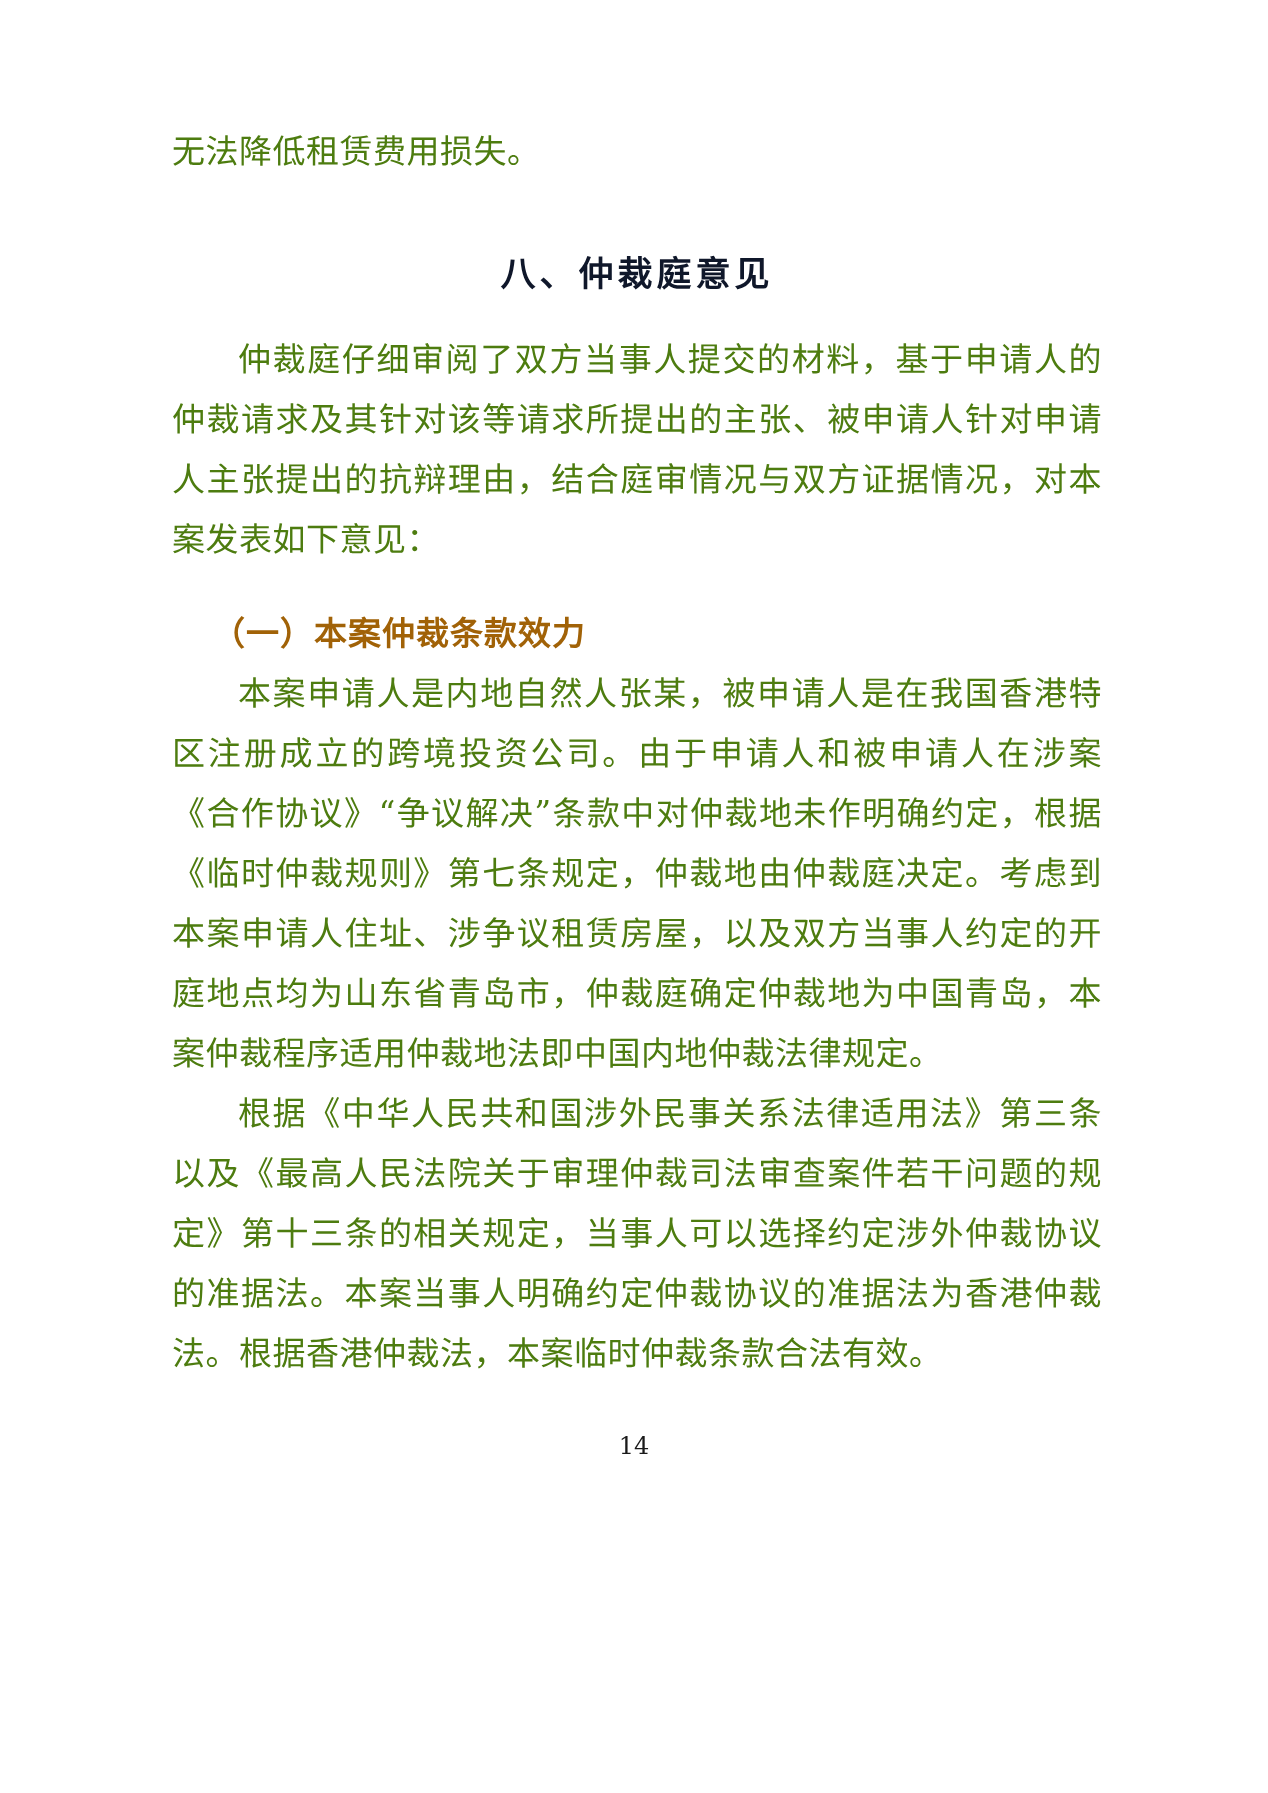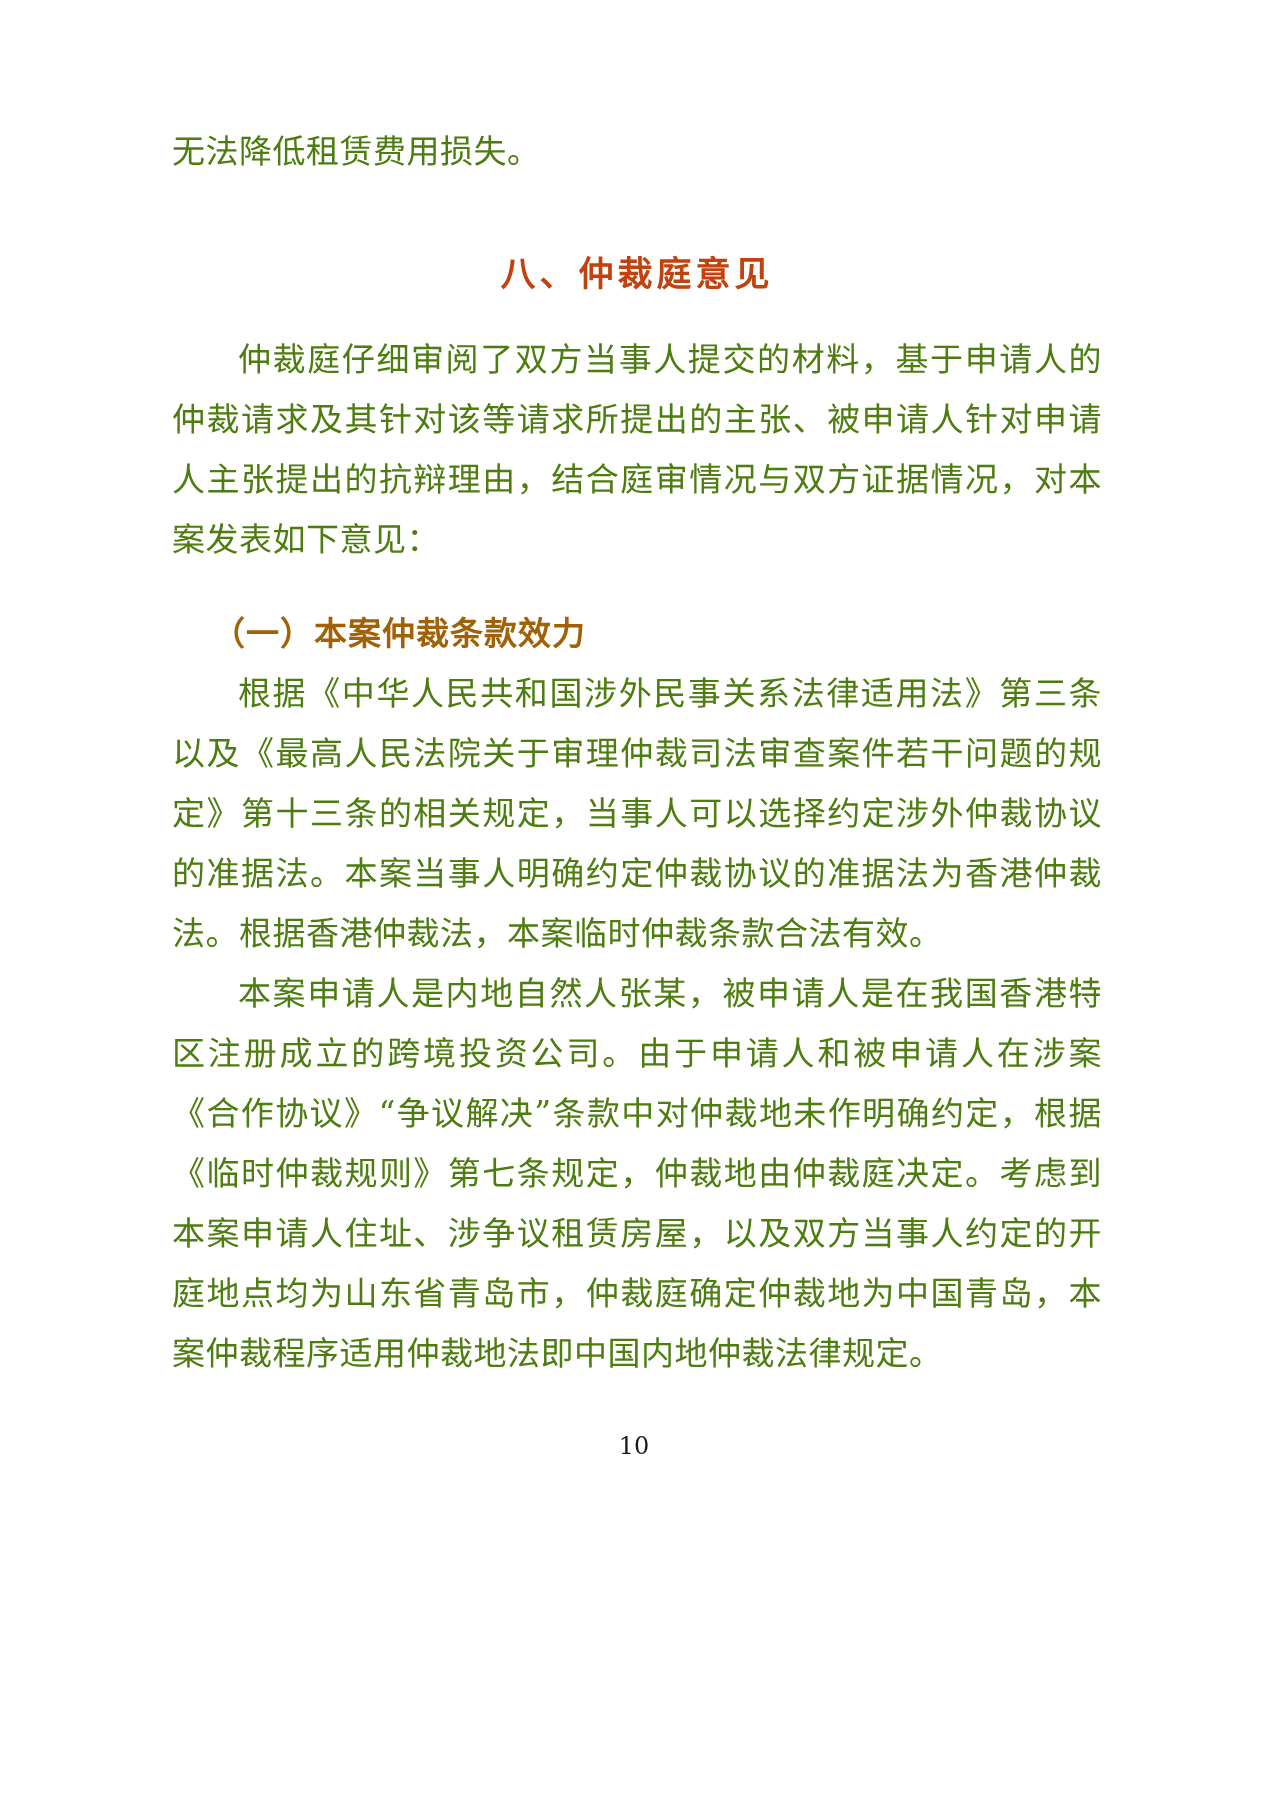--- a/index.html
+++ b/index.html
@@ -42,21 +42,21 @@
   .first-line {
     margin-top: 122px;
   }
   .section-title {
     font-size: 35px;
     line-height: 60px;
     font-weight: bold;
     text-align: center;
     margin: 62px 0 0 0;
     letter-spacing: 4px;
-    color: #c2410c;
+    color: #0f172a;
   }
   .sub-title {
     font-size: 33px;
     line-height: 60px;
     font-weight: bold;
     margin: 34px 0 0 0;
     text-indent: 40px;
     letter-spacing: 1px;
     color: #a16207;
   }
@@ -84,20 +84,20 @@
   <div class="content">
 
     <p class="para first-line">无法降低租赁费用损失。</p>
 
     <h2 class="section-title">八、仲裁庭意见</h2>
 
     <p class="para indent block">仲裁庭仔细审阅了双方当事人提交的材料，基于申请人的仲裁请求及其针对该等请求所提出的主张、被申请人针对申请人主张提出的抗辩理由，结合庭审情况与双方证据情况，对本案发表如下意见：</p>
 
     <h3 class="sub-title">（一）本案仲裁条款效力</h3>
 
+    <p class="para indent block-tight">本案申请人是内地自然人张某，被申请人是在我国香港特区注册成立的跨境投资公司。由于申请人和被申请人在涉案《合作协议》“争议解决”条款中对仲裁地未作明确约定，根据《临时仲裁规则》第七条规定，仲裁地由仲裁庭决定。考虑到本案申请人住址、涉争议租赁房屋，以及双方当事人约定的开庭地点均为山东省青岛市，仲裁庭确定仲裁地为中国青岛，本案仲裁程序适用仲裁地法即中国内地仲裁法律规定。</p>
+
     <p class="para indent block-tight">根据《中华人民共和国涉外民事关系法律适用法》第三条以及《最高人民法院关于审理仲裁司法审查案件若干问题的规定》第十三条的相关规定，当事人可以选择约定涉外仲裁协议的准据法。本案当事人明确约定仲裁协议的准据法为香港仲裁法。根据香港仲裁法，本案临时仲裁条款合法有效。</p>
-
-    <p class="para indent block-tight">本案申请人是内地自然人张某，被申请人是在我国香港特区注册成立的跨境投资公司。由于申请人和被申请人在涉案《合作协议》“争议解决”条款中对仲裁地未作明确约定，根据《临时仲裁规则》第七条规定，仲裁地由仲裁庭决定。考虑到本案申请人住址、涉争议租赁房屋，以及双方当事人约定的开庭地点均为山东省青岛市，仲裁庭确定仲裁地为中国青岛，本案仲裁程序适用仲裁地法即中国内地仲裁法律规定。</p>
 
   </div>
 
-  <div class="page-number">10</div>
+  <div class="page-number">14</div>
 </div>
 
 </body></html>

